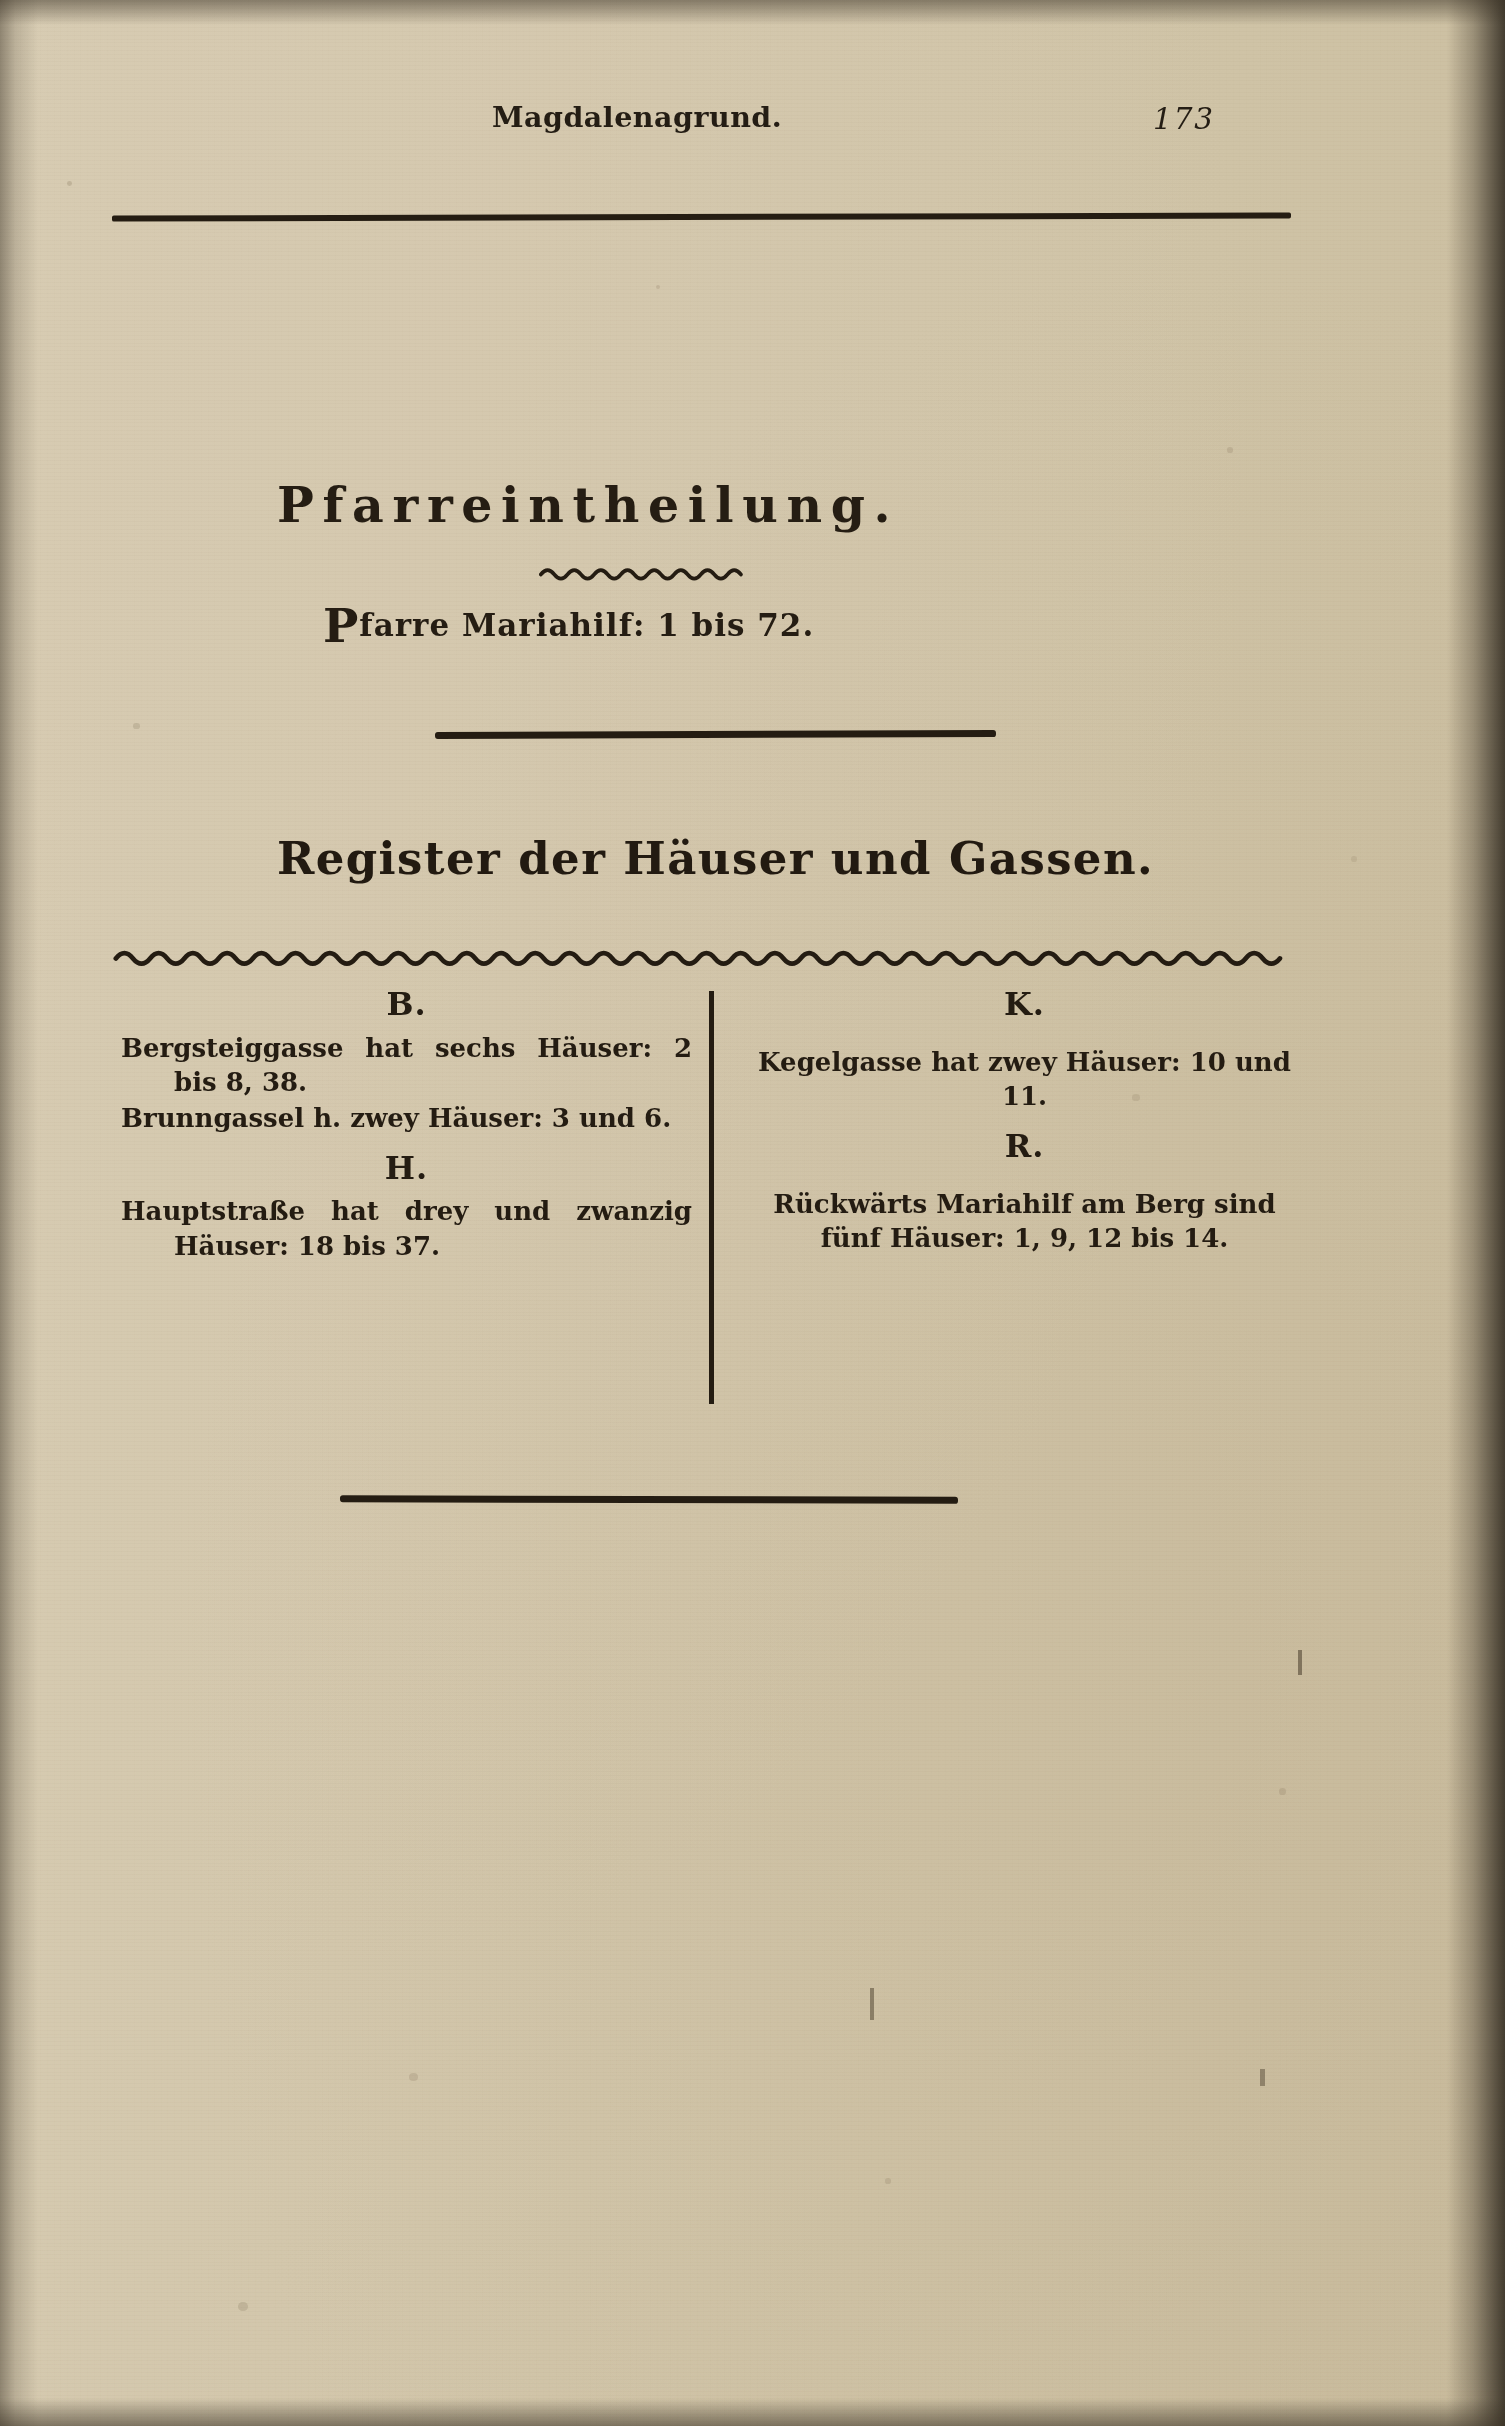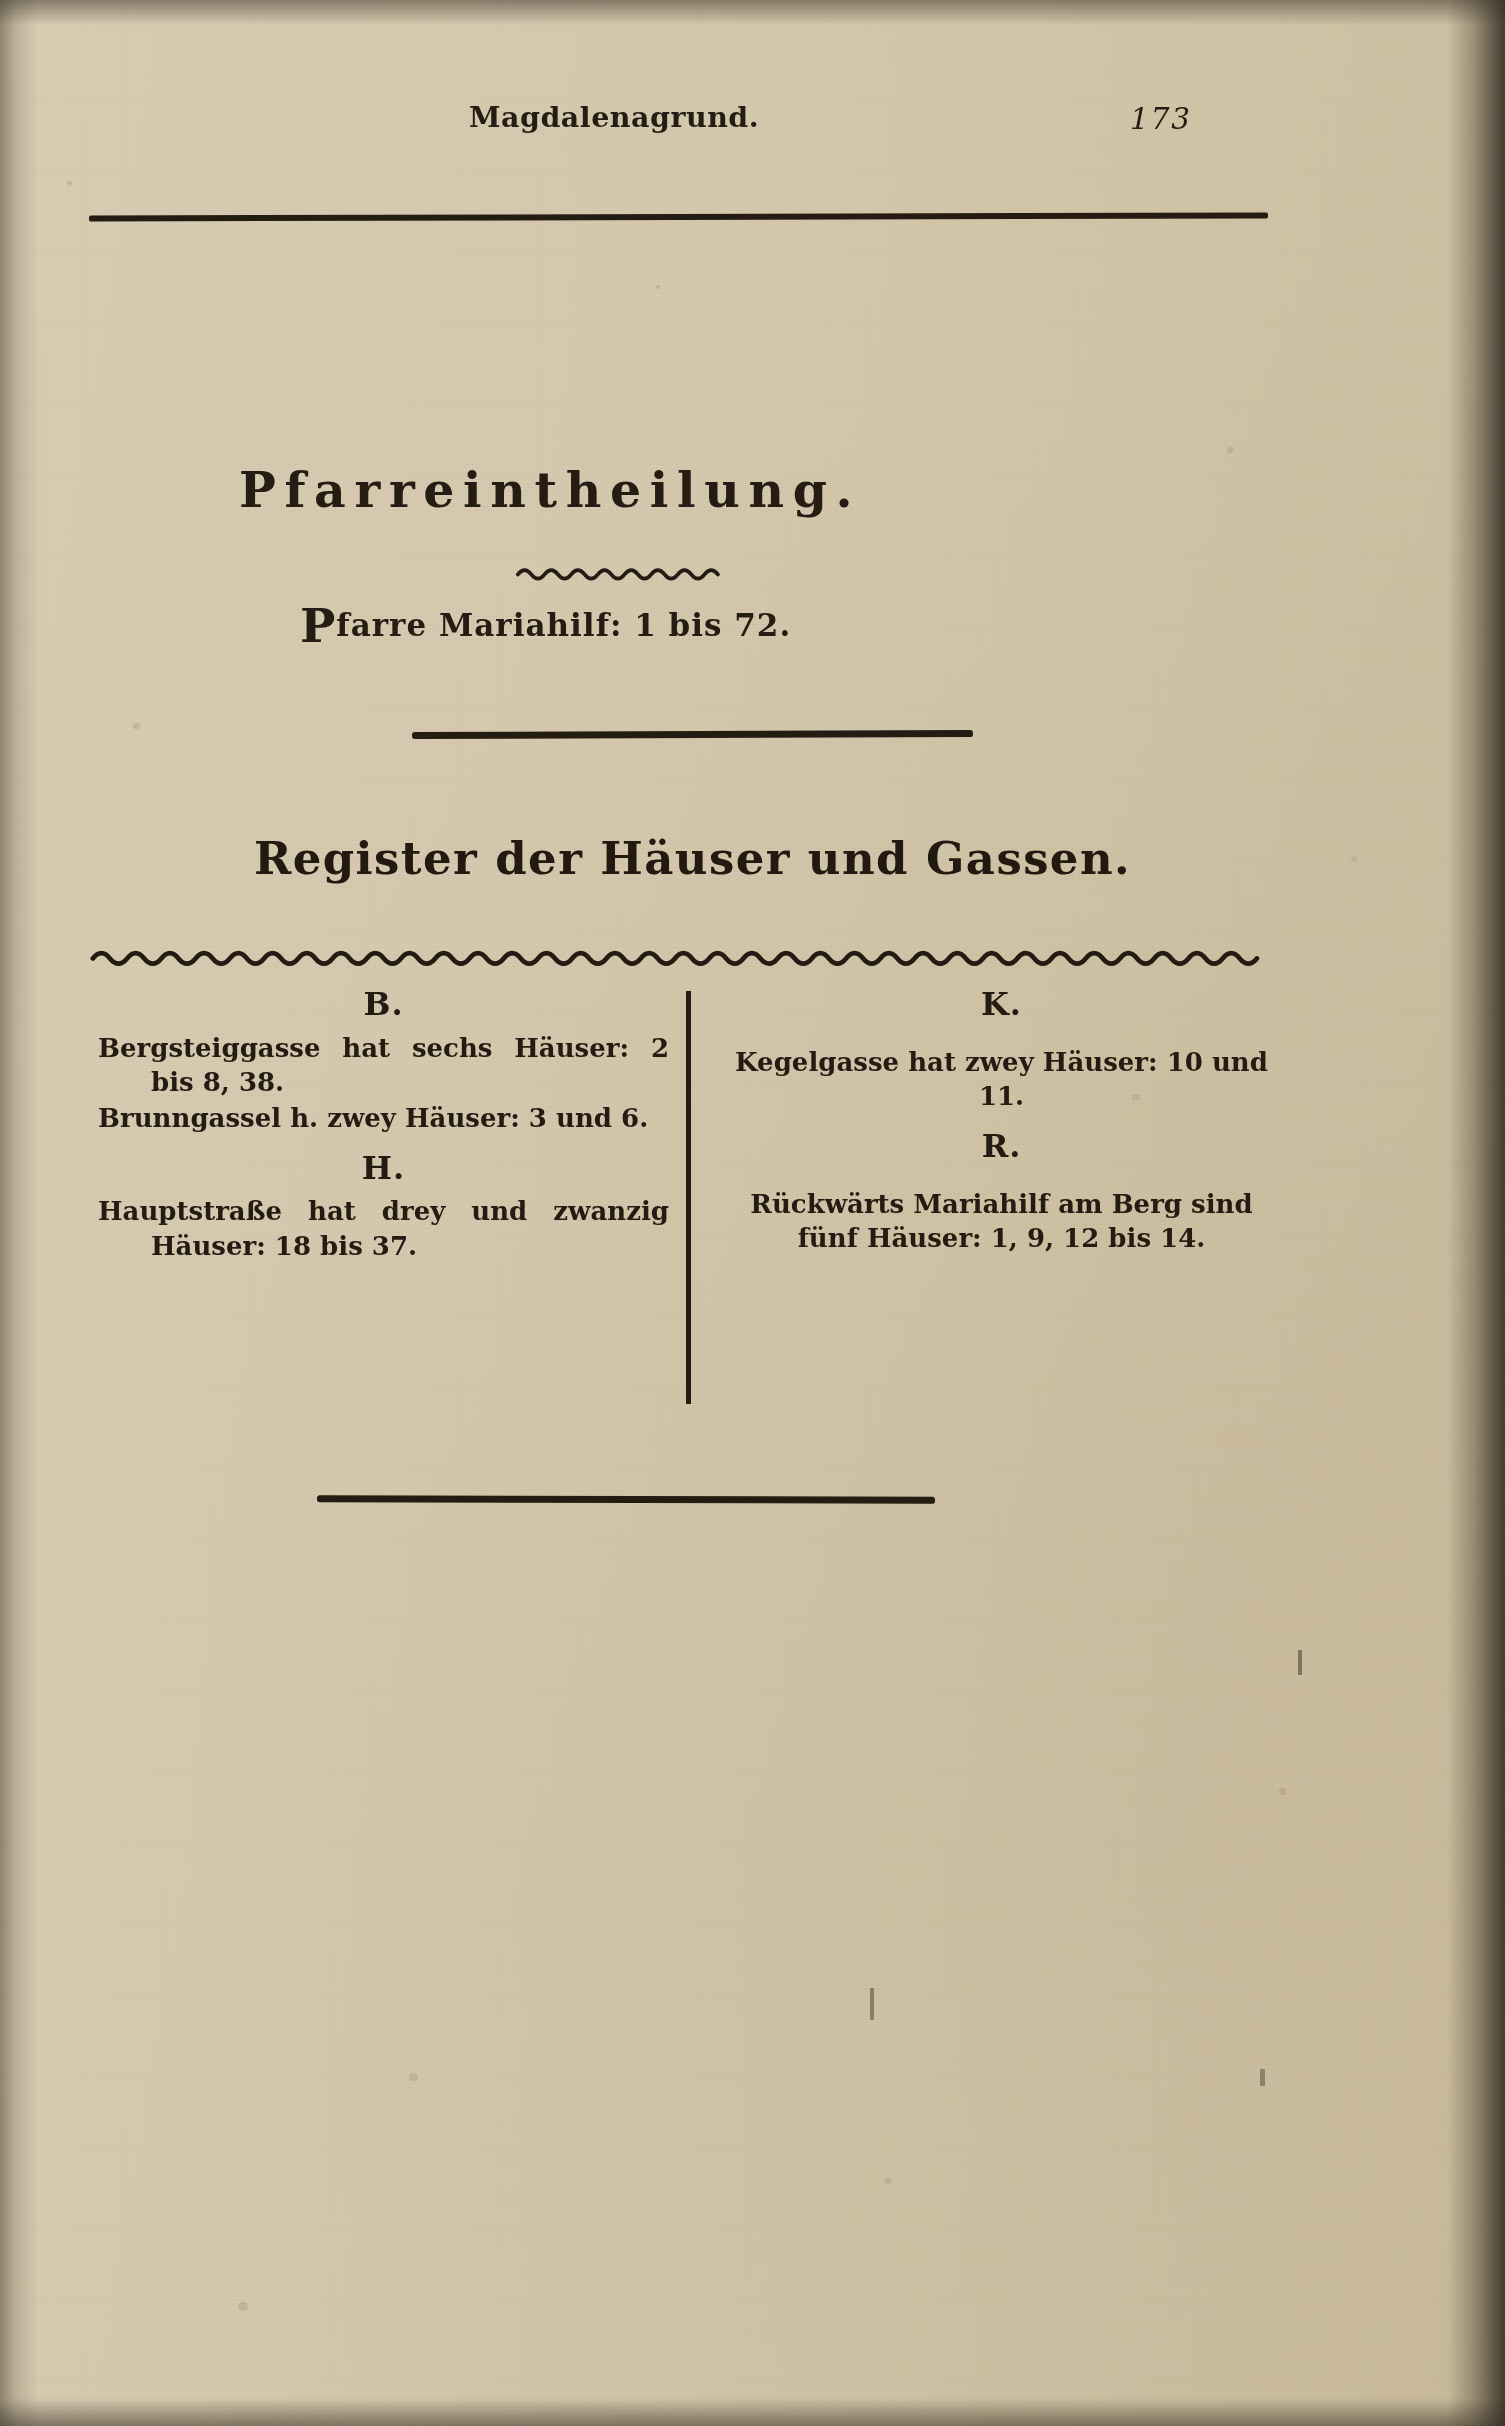--- a/index.html
+++ b/index.html
@@ -68,21 +68,21 @@
   .speck {
     position: absolute;
     border-radius: 50%;
     background: rgba(92,74,48,0.35);
     pointer-events: none;
   }
 
   
   .content {
     position: absolute;
-    left: 98px;
+    left: 121px;
     top: 100px;
     width: 1189px;
     color: #231c13;
   }
 
   .fraktur {
     font-family: "DejaVu Serif", serif;
     font-weight: bold;
   }
 
@@ -117,21 +117,21 @@
     left: -9.5px;
     top: 114px;
     width: 1179px;
     height: 5.7px;
     background: #241c12;
     border-radius: 1.9px;
     transform: rotate(-0.15deg);
   }
 
   h1.section-title {
-    margin: 0;
+    margin: 15px;
     position: absolute;
     left: 141px;
     top: 361px;
     font-size: 49px;
     font-weight: bold;
     letter-spacing: 8.6px;
     color: #251d13;
     font-family: "DejaVu Serif", serif;
     white-space: nowrap;
   }

